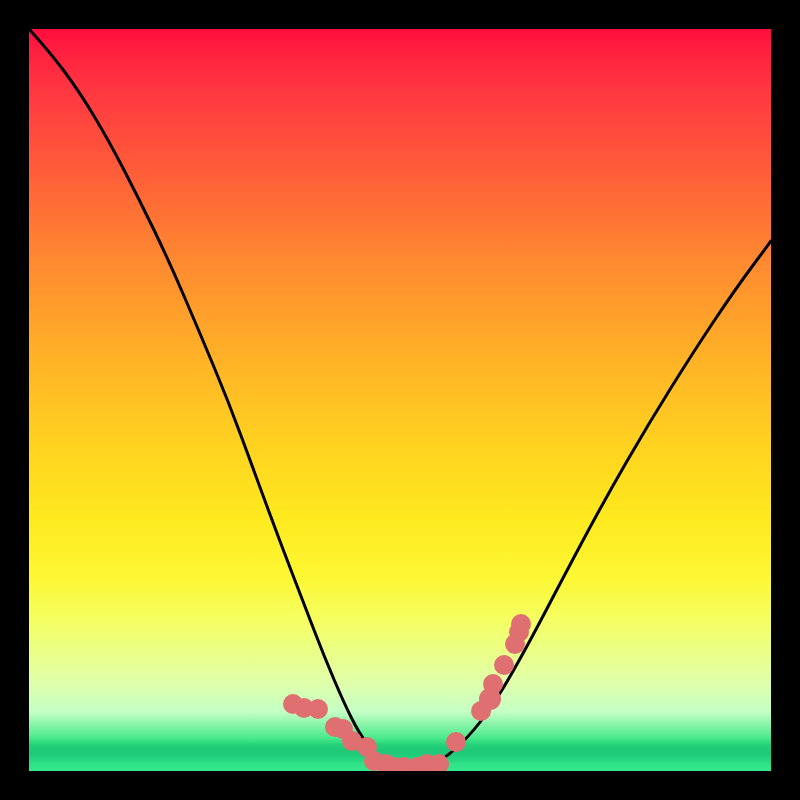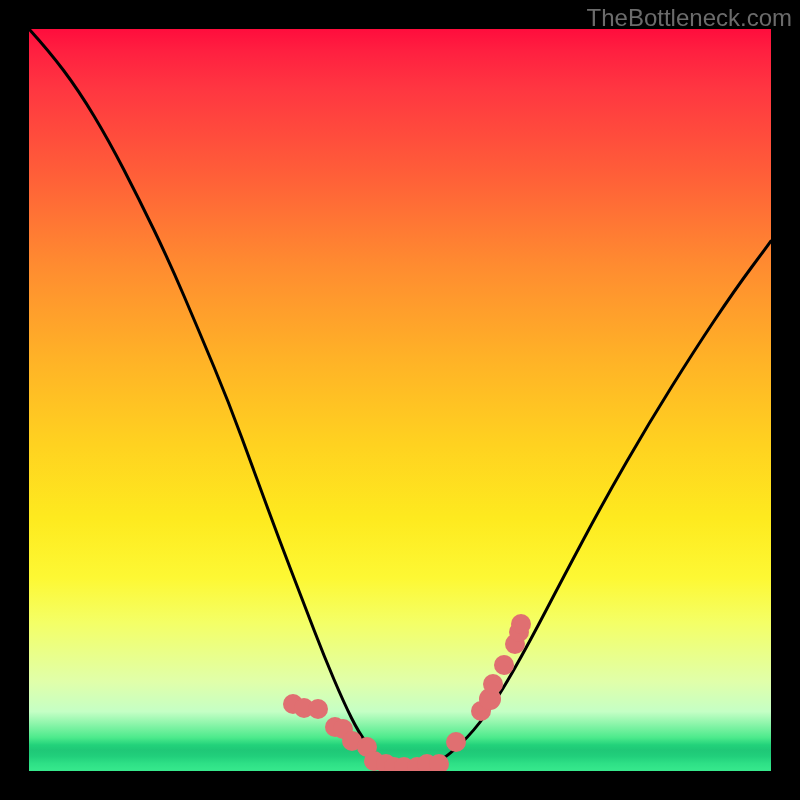--- a/index.html
+++ b/index.html
@@ -93,14 +93,13 @@
           <circle cx="452" cy="682" r="10" fill="#e06f71"></circle>
           <circle cx="461" cy="670" r="11" fill="#e06f71"></circle>
           <circle cx="464" cy="655" r="10" fill="#e06f71"></circle>
           <circle cx="475" cy="636" r="10" fill="#e06f71"></circle>
           <circle cx="486" cy="615" r="10" fill="#e06f71"></circle>
           <circle cx="490" cy="603" r="10" fill="#e06f71"></circle>
           <circle cx="492" cy="595" r="10" fill="#e06f71"></circle>
         </g>
     </svg>
   </div>
-  <div class="watermark">TheBottleneck.com</div>
 </div>
 
 </body></html>

